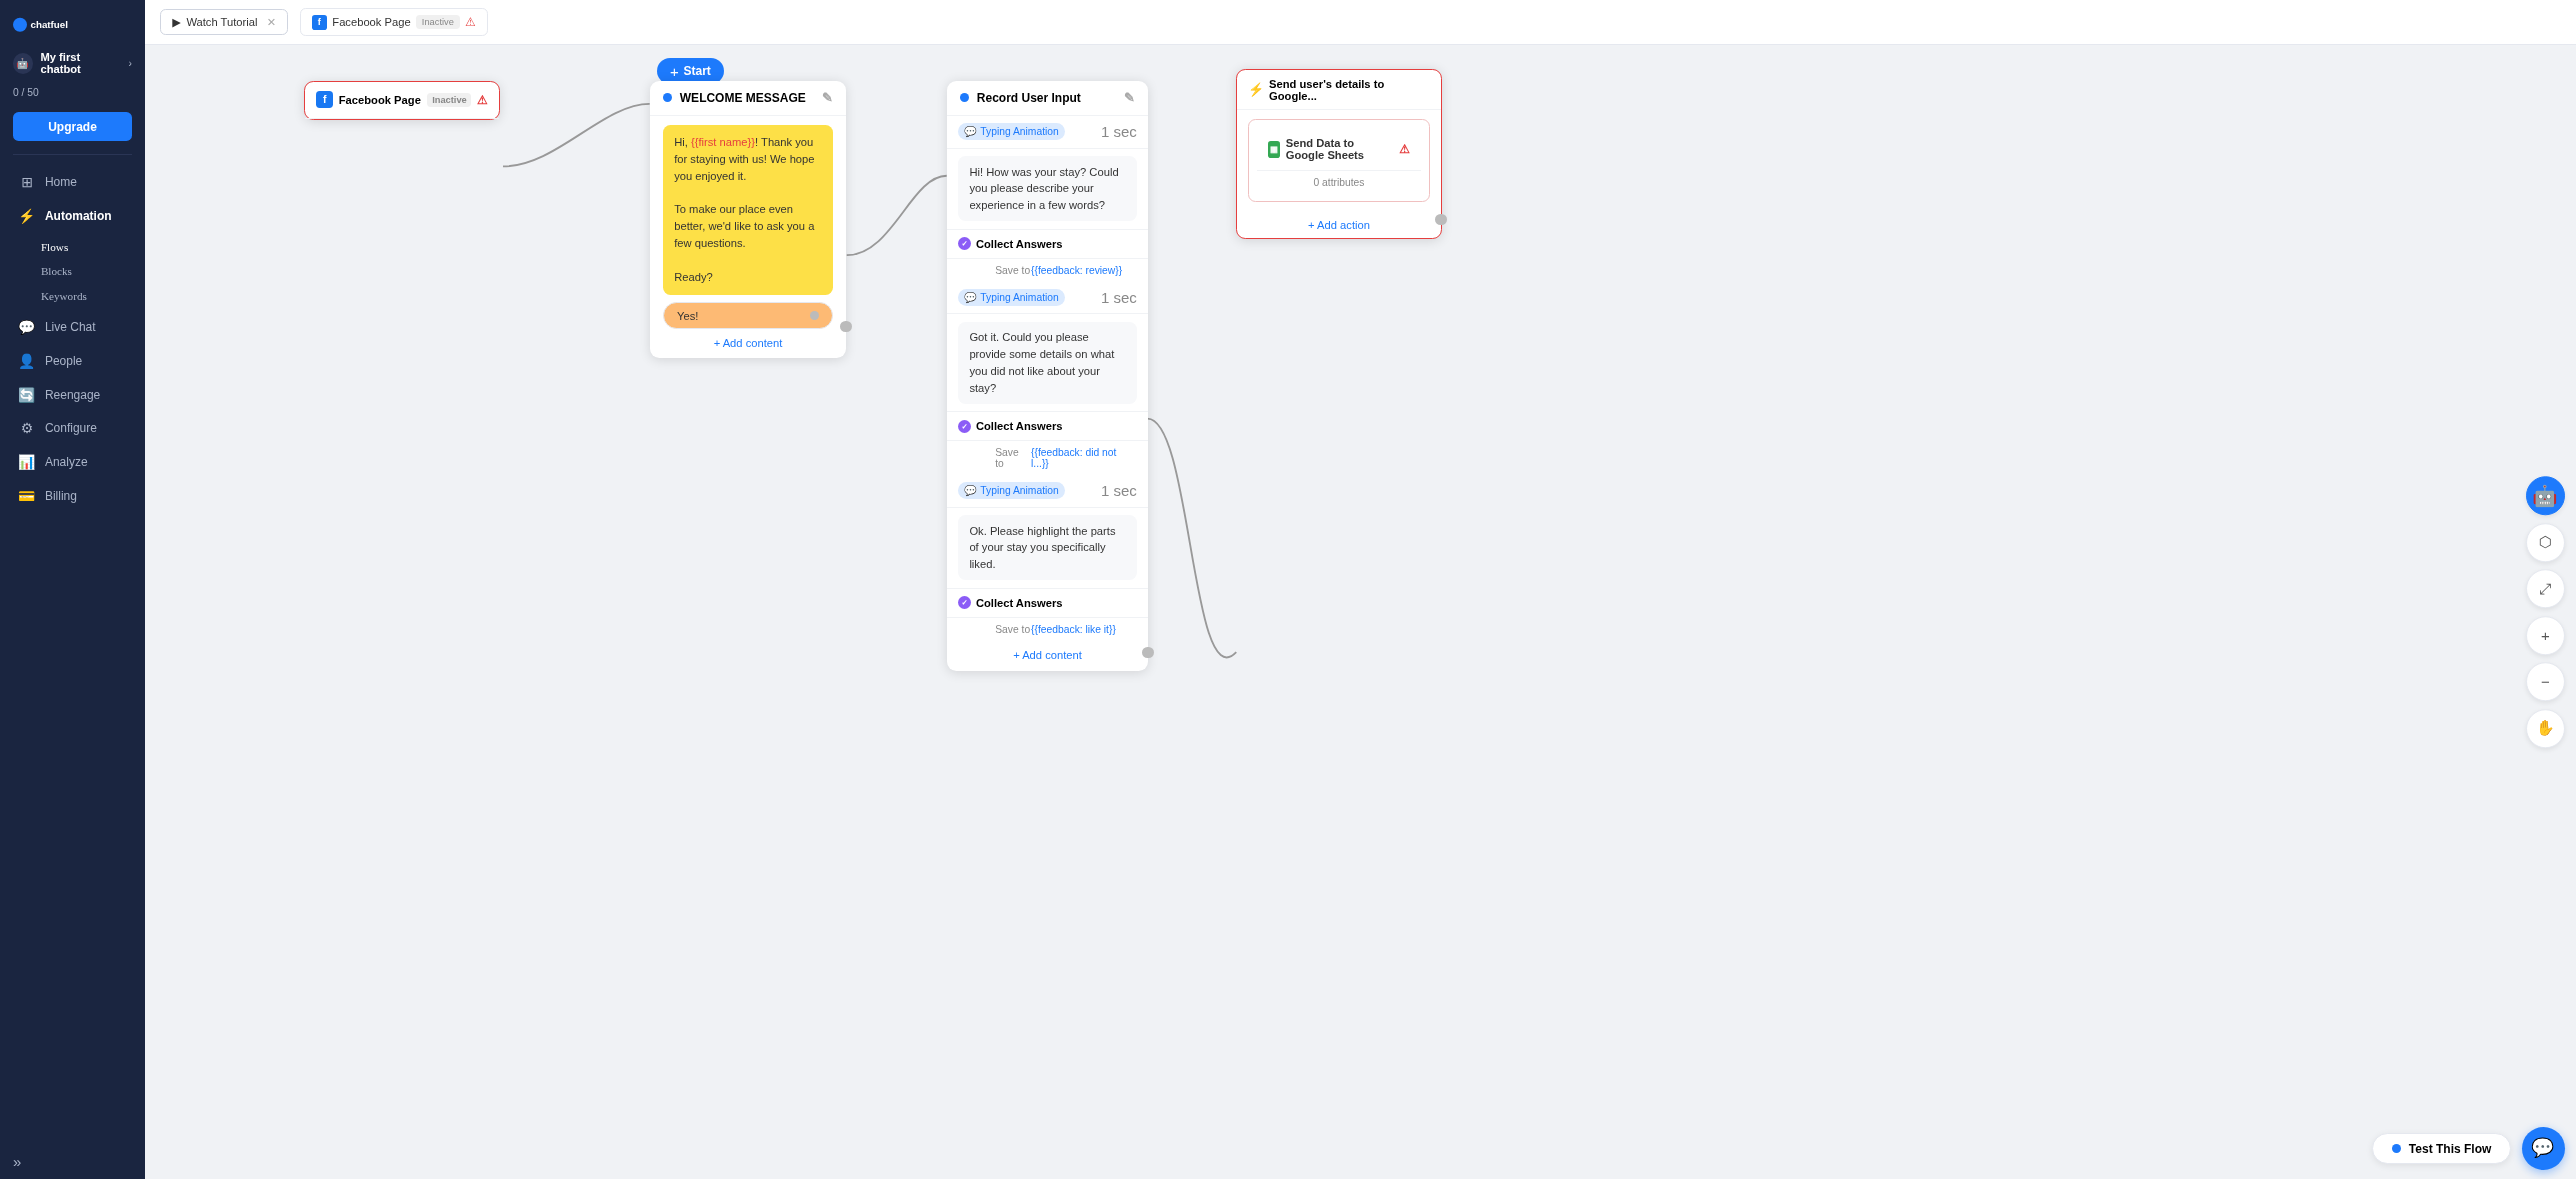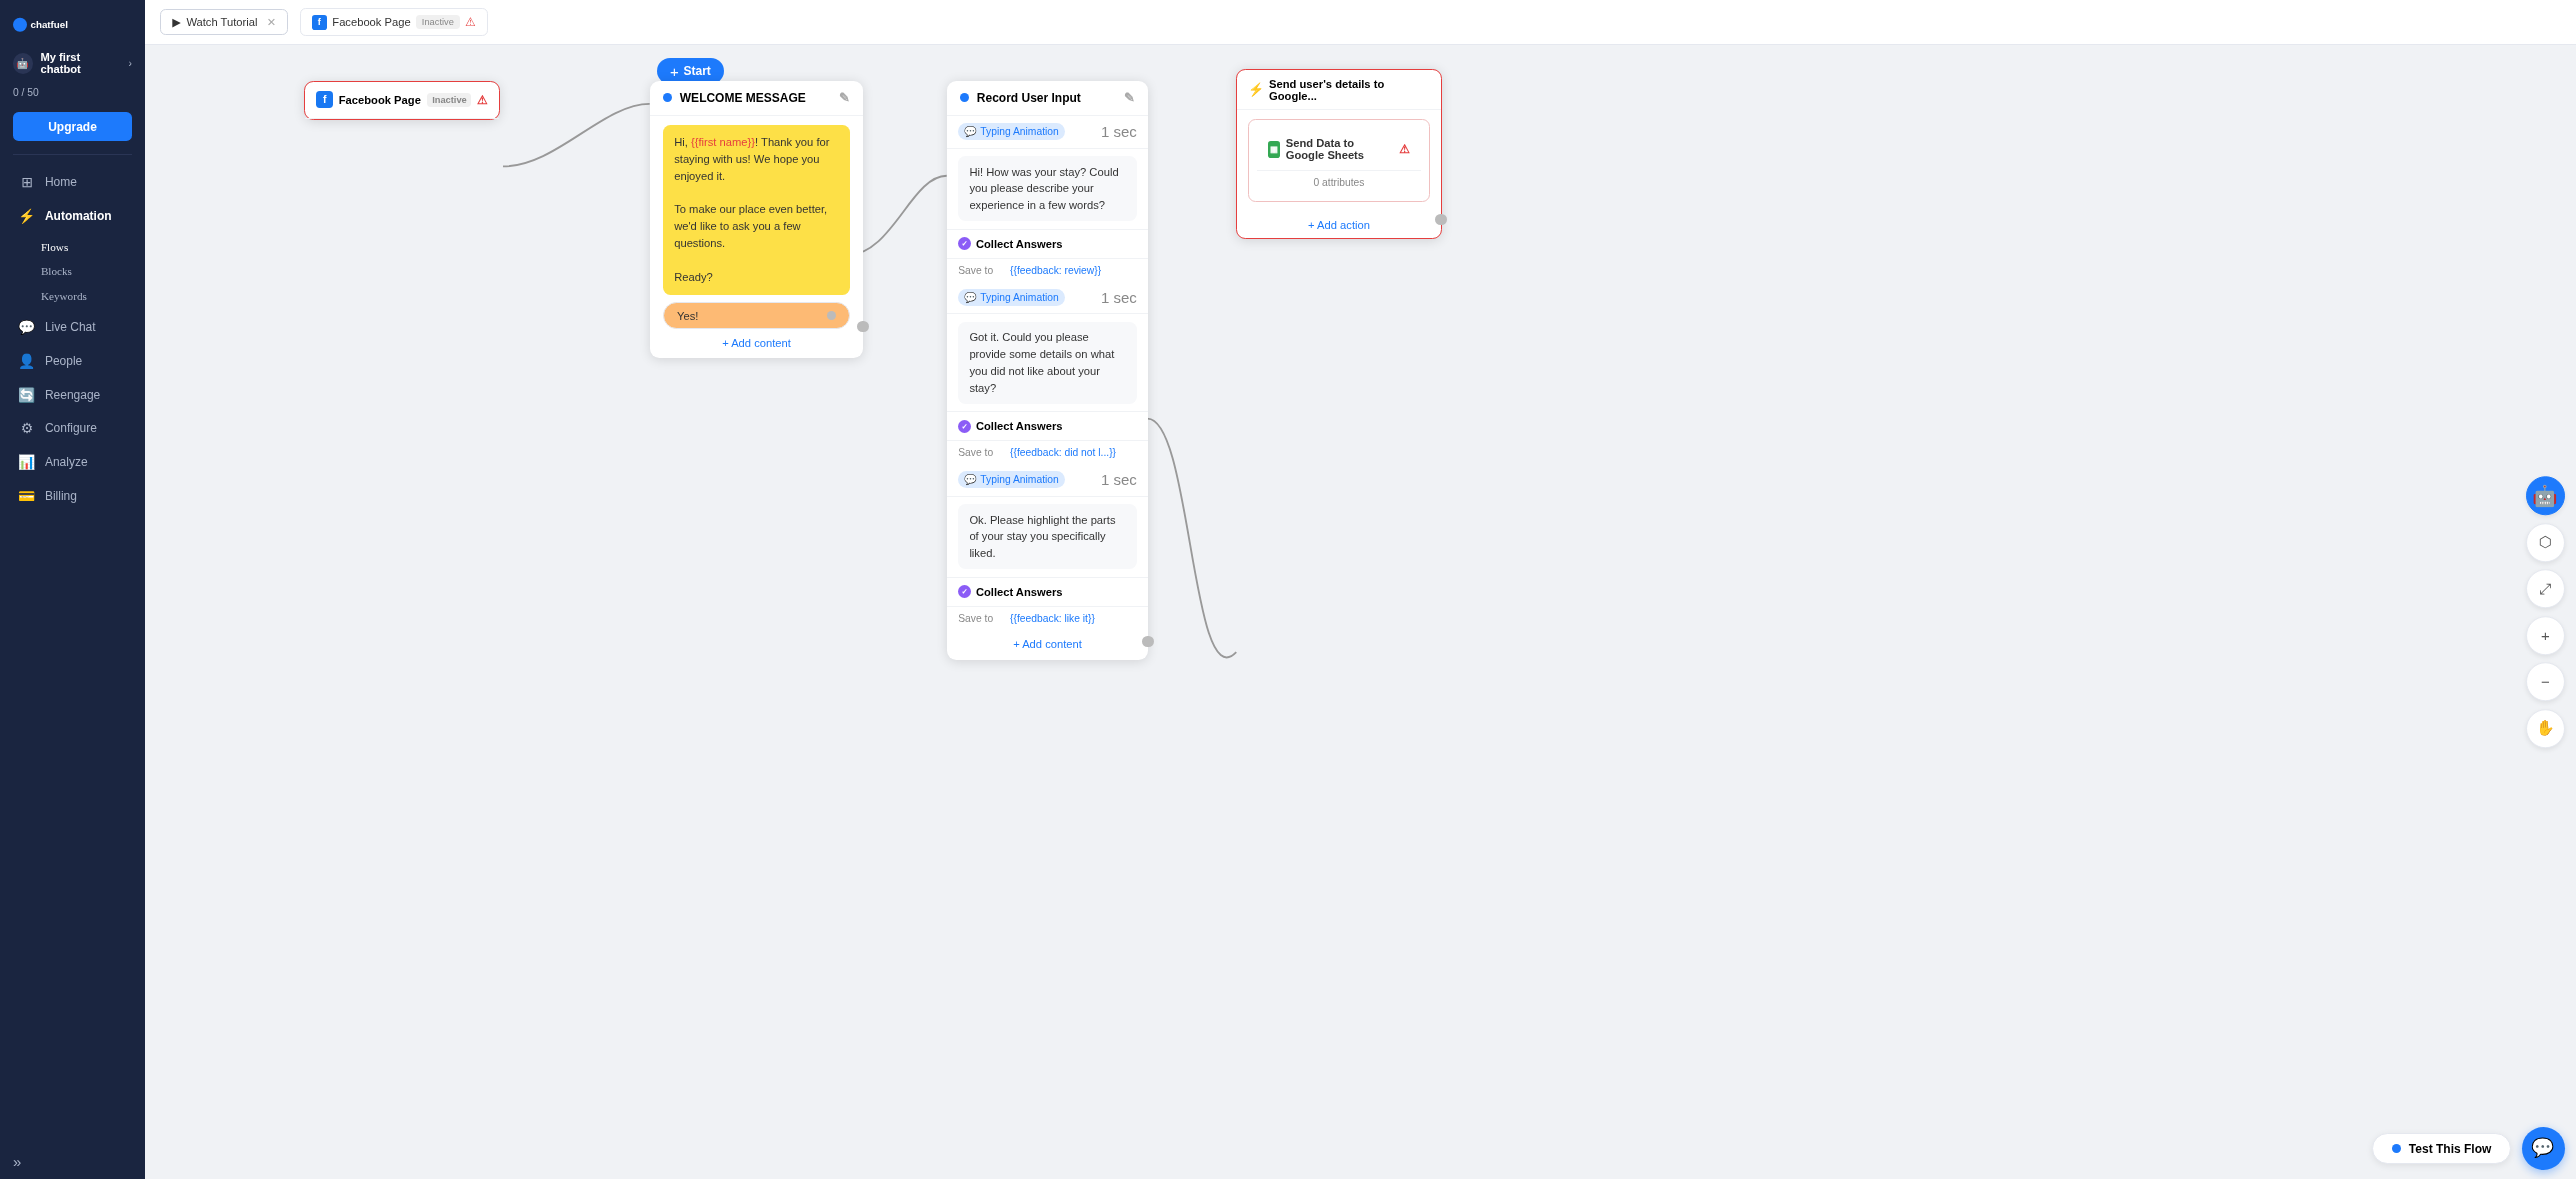--- a/index.html
+++ b/index.html
@@ -122,21 +122,21 @@
     .start-badge {
       position: absolute; left: 512px; top: 13px;
       background: #1d7afc; color: #fff; border-radius: 18.7px;
       padding: 4.7px 13px; font-size: 12px; font-weight: 600;
       display: flex; align-items: center; gap: 4.7px;
     }
     .start-badge::before { content: '+'; font-size: 15px; font-weight: 300; }
 
     
     .welcome-node {
-      left: 505px; top: 36px; width: 213px;
+      left: 505px; top: 36px; width: 196px;
     }
     .message-bubble {
       background: #fde047; border-radius: 7.5px; padding: 9.3px 11.2px;
       font-size: 11.2px; color: #333; line-height: 1.5; margin-bottom: 7.5px;
     }
     .highlight { color: #e53e3e; }
     .yes-btn-mock {
       background: #fdba74; border: 0.9px solid #e5e8ef; border-radius: 18.7px;
       padding: 6.5px 13px; font-size: 11.2px; text-align: center; color: #333;
       display: flex; align-items: center; justify-content: space-between;
@@ -153,21 +153,21 @@
       padding: 7.5px 11.2px; border-bottom: 0.9px solid #f0f2f5; font-size: 11.2px;
     }
     .anim-pill { background: #dbeafe; border-radius: 9.3px; padding: 1.9px 6.5px; display: flex; align-items: center; gap: 2.8px; font-size: 10.3px; color: #1d7afc; }
     .timing { font-size: 15px; color: #888; }
     .message-text { font-size: 11.2px; color: #333; line-height: 1.5; padding: 7.5px 11.2px; background: #f7f8fa; border-radius: 7.5px; margin: 7.5px 11.2px; }
     .collect-row {
       padding: 7.5px 11.2px; border-top: 0.9px solid #f0f2f5; border-bottom: 0.9px solid #f0f2f5;
       display: flex; align-items: center; gap: 4.7px; font-size: 11.2px; font-weight: 600;
     }
     .collect-icon { width: 13px; height: 13px; border-radius: 50%; background: #8b5cf6; display: flex; align-items: center; justify-content: center; color: #fff; font-size: 7.5px; }
-    .save-to-row { padding: 5.6px 11.2px; font-size: 10.3px; color: #888; display: flex; align-items: center; gap: 17px; }
+    .save-to-row { padding: 5.6px 11.2px; font-size: 10.3px; color: #888; display: flex; align-items: center; gap: 1px; margin-left: 37px; }
     .save-to-val { color: #1d7afc; font-size: 10.3px; }
 
     
     .sheets-node {
       left: 1091px; top: 24px; width: 206px;
       border: 1.9px solid #e53e3e; border-radius: 9.3px;
     }
     .sheets-header {
       display: flex; align-items: center; gap: 5.6px;
       padding: 9.3px 11.2px; border-bottom: 0.9px solid #f0f2f5;

